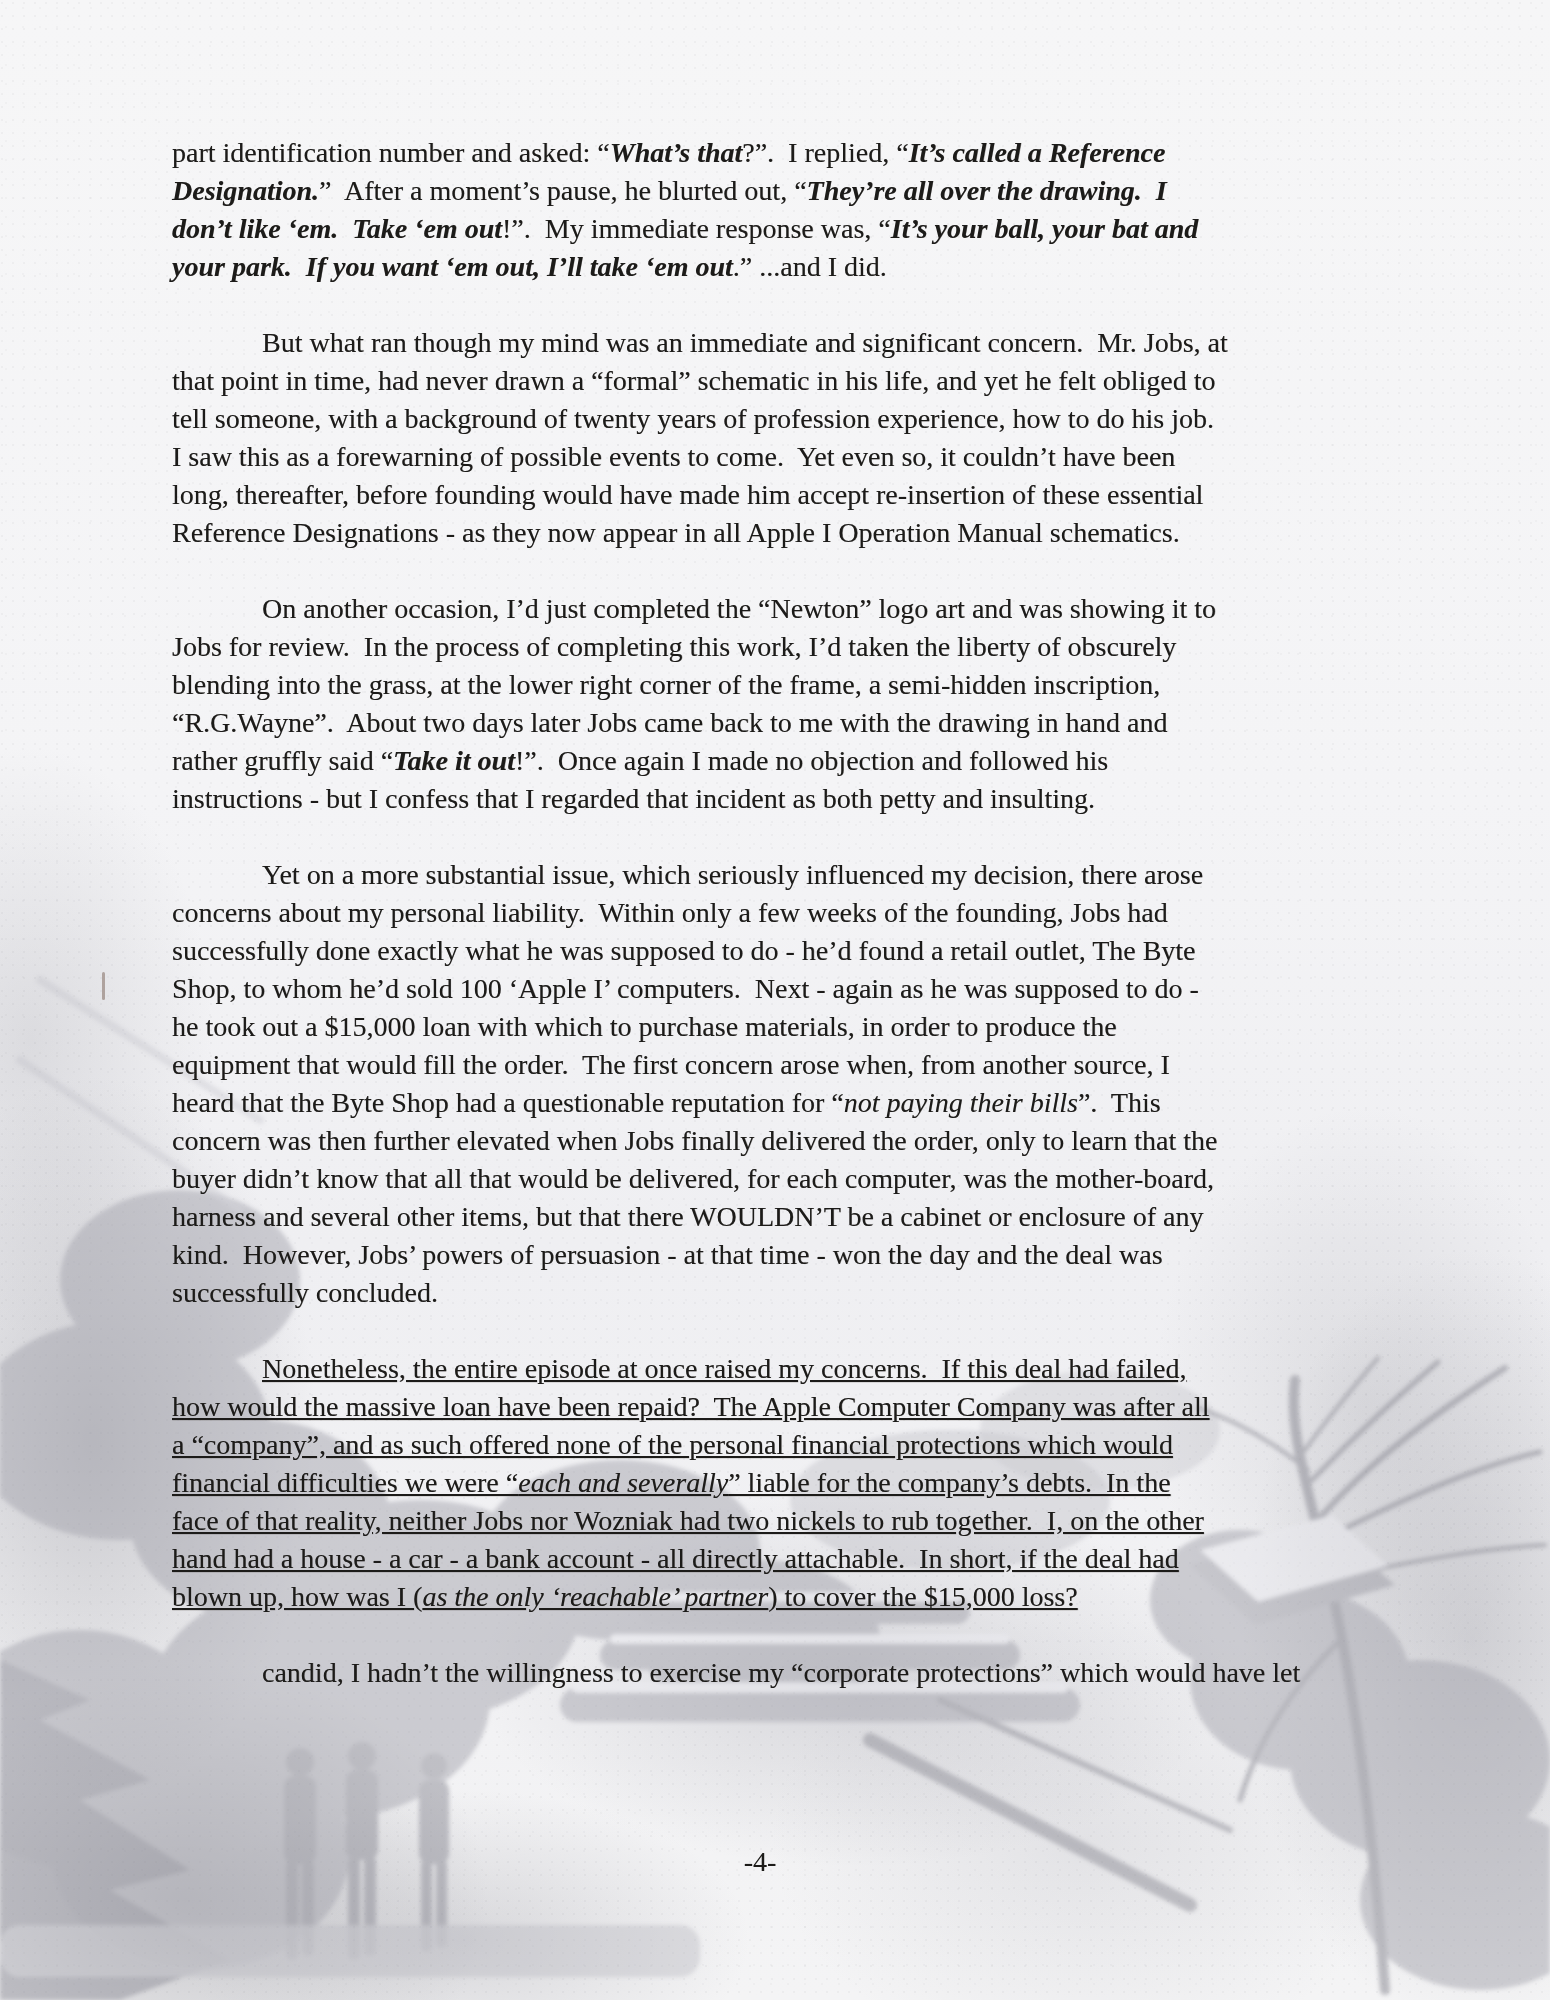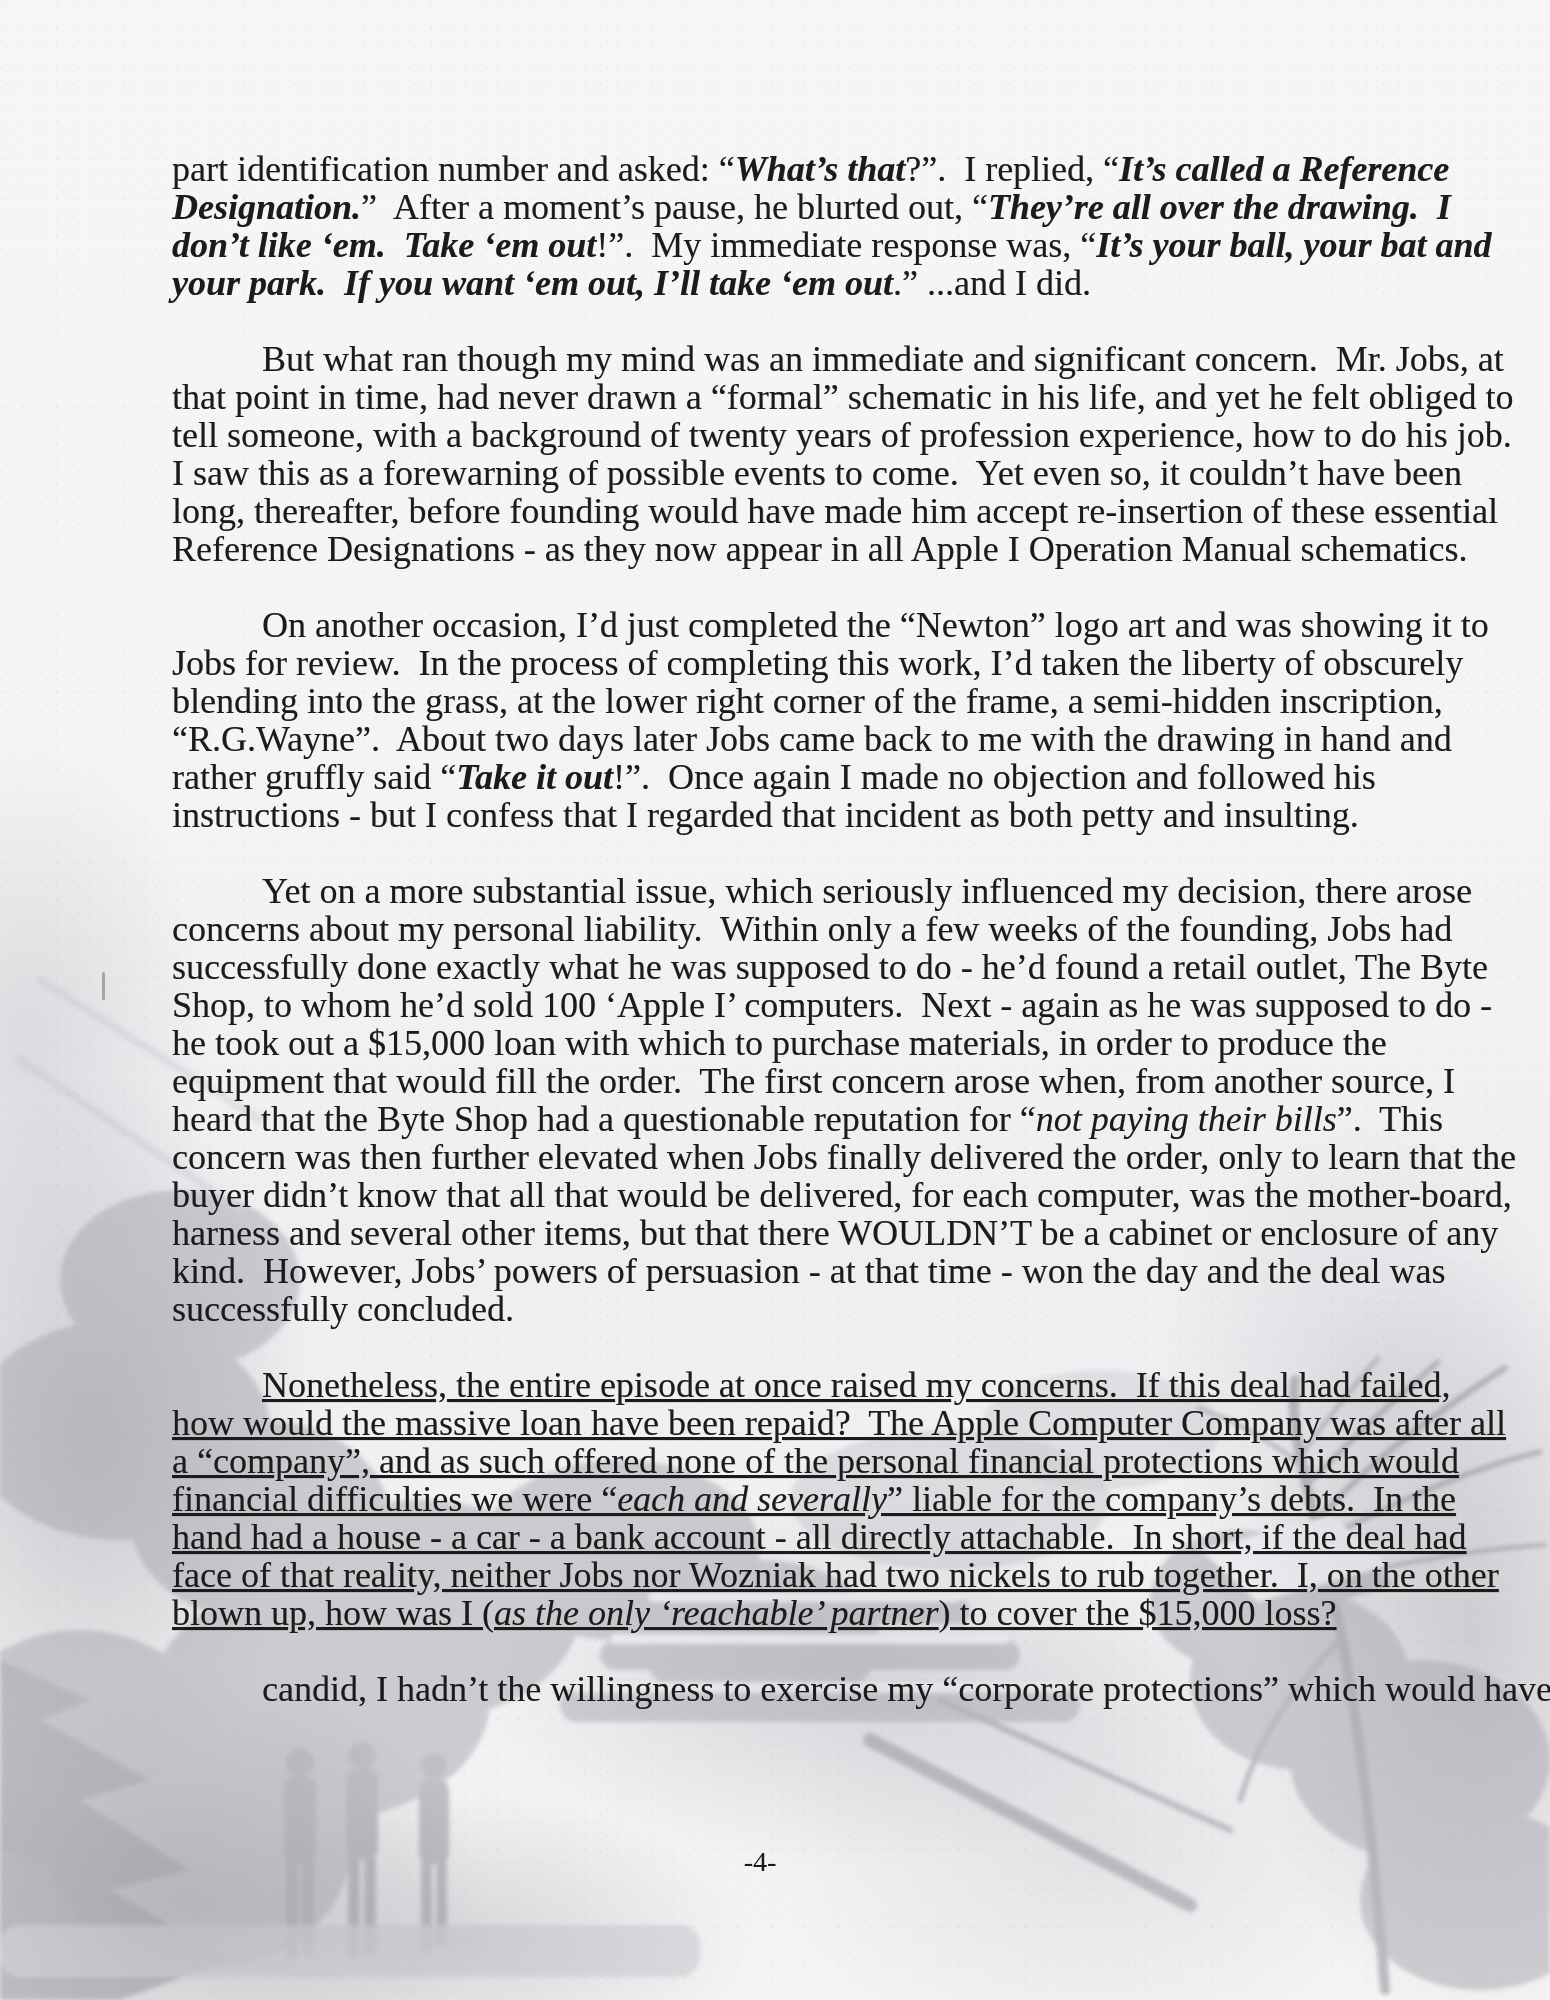--- a/index.html
+++ b/index.html
@@ -23,22 +23,22 @@
     content:"";position:absolute;inset:0;pointer-events:none;opacity:.5;
     background-image:
       radial-gradient(circle at 2px 3px, rgba(90,90,100,0.10) 1px, rgba(90,90,100,0) 1.5px),
       radial-gradient(circle at 6px 8px, rgba(90,90,100,0.07) 1px, rgba(90,90,100,0) 1.5px);
     background-size:11px 13px,17px 19px;
   }
   .watermark{position:absolute;left:0;top:0;filter:blur(2px);opacity:.5;}
   .smudge{position:absolute;left:102px;top:972px;width:3px;height:28px;border-radius:2px;
           background:rgba(130,108,96,0.55);}
   .textcol{
-    position:absolute;left:172px;top:150px;width:1260px;
-    font-size:36px;line-height:38px;color:#1c1b19;
+    position:absolute;left:172px;top:134px;width:1260px;
+    font-size:28px;line-height:38px;color:#1c1b19;
     text-shadow:0.3px 0.3px 0.3px rgba(30,25,20,0.40);
   }
   .para{margin:0 0 38px 0;}
   .para:nth-of-type(5){margin-top:16px;text-decoration:underline;}
   .para:nth-of-type(6){margin-top:8px;}
   .line{white-space:nowrap;height:38px;}
   .para.indent .line:first-child{text-indent:90px;}
   .s-n{font-style:normal;font-weight:400;}
   .s-i{font-style:italic;font-weight:400;}
   .s-bi{font-style:italic;font-weight:700;}
@@ -161,22 +161,22 @@
         <div class="line"><span class="s-n">buyer didn’t know that all that would be delivered, for each computer, was the mother-board,</span></div>
         <div class="line"><span class="s-n">harness and several other items, but that there WOULDN’T be a cabinet or enclosure of any</span></div>
         <div class="line"><span class="s-n">kind.&nbsp; However, Jobs’ powers of persuasion - at that time - won the day and the deal was</span></div>
         <div class="line"><span class="s-n">successfully concluded.</span></div>
       </div>
     <div class="para indent">
         <div class="line"><span class="s-n">Nonetheless, the entire episode at once raised my concerns.&nbsp; If this deal had failed,</span></div>
         <div class="line"><span class="s-n">how would the massive loan have been repaid?&nbsp; The Apple Computer Company was after all</span></div>
         <div class="line"><span class="s-n">a “company”, and as such offered none of the personal financial protections which would</span></div>
         <div class="line"><span class="s-n">financial difficulties we were “</span><span class="s-i">each and severally</span><span class="s-n">” liable for the company’s debts.&nbsp; In the</span></div>
+        <div class="line"><span class="s-n">face of that reality, neither Jobs nor Wozniak had two nickels to rub together.&nbsp; I, on the other</span></div>
         <div class="line"><span class="s-n">hand had a house - a car - a bank account - all directly attachable.&nbsp; In short, if the deal had</span></div>
-        <div class="line"><span class="s-n">face of that reality, neither Jobs nor Wozniak had two nickels to rub together.&nbsp; I, on the other</span></div>
         <div class="line"><span class="s-n">blown up, how was I (</span><span class="s-i">as the only ‘reachable’ partner</span><span class="s-n">) to cover the $15,000 loss?</span></div>
       </div>
     <div class="para indent">
         <div class="line"><span class="s-n">candid, I hadn’t the willingness to exercise my “corporate protections” which would have let</span></div>
       </div>
   </main>
 
   <div class="pagenum">-4-</div>
 </div>
 

